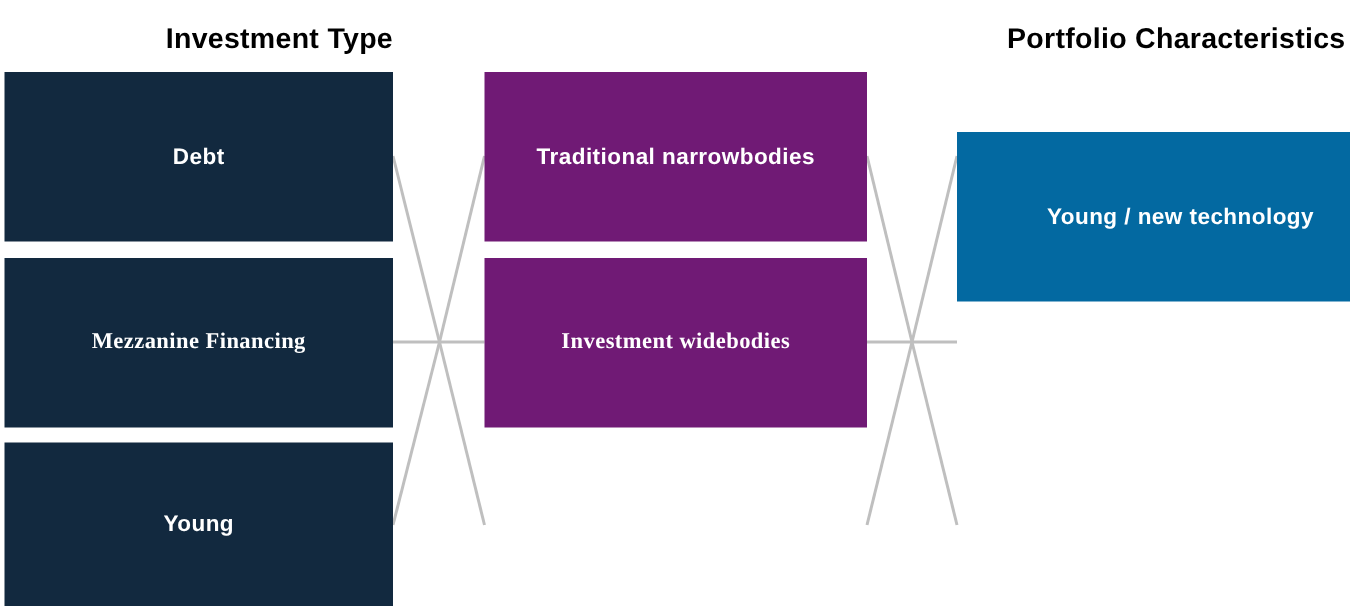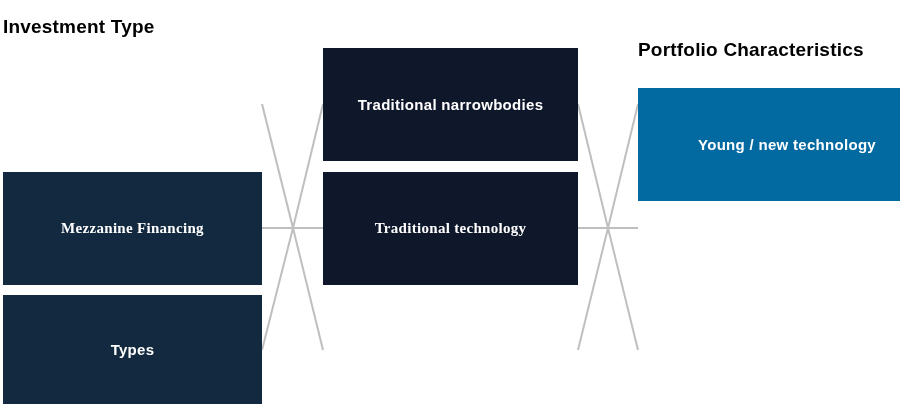--- a/index.html
+++ b/index.html
@@ -17,46 +17,46 @@
     position: relative;
     width: 900px;
     height: 410px;
     background: #ffffff;
   }
   .col-header {
     position: absolute;
     top: 14px;
     height: 26px;
     line-height: 26px;
-    text-align: left;
+    text-align: right;
     font-size: 19px;
     font-weight: bold;
     color: #000000;
     letter-spacing: 0.2px;
     white-space: nowrap;
   }
   #hdr-investment { left: 3px;   width: 259px; }
   #hdr-asset      { left: 323px; width: 255px; }
-  #hdr-portfolio  { left: 638px; width: 259px; margin-top: 23px; }
+  #hdr-portfolio  { left: 638px; width: 259px; }
 
   .node {
     position: absolute;
     display: flex;
     align-items: center;
     justify-content: center;
     text-align: center;
     color: #ffffff;
     font-size: 15px;
     font-weight: bold;
     letter-spacing: 0.3px;
     box-sizing: border-box;
     padding: 0 8px;
   }
   .col-a { left: 3px;   width: 259px; background: #12293f; }
-  .col-b { left: 323px; width: 255px; background: #0f172a; }
+  .col-b { left: 323px; width: 255px; background: #701a75; }
   .col-c { left: 638px; width: 298px; background: #0369a1; margin-top: 40px; }
 
   .row-1 { top: 48px;  height: 113px; }
   .row-2 { top: 172px; height: 113px; font-family: Liberation Serif, serif; }
   .row-3 { top: 295px; height: 109px; }
 
   .connector {
     position: absolute;
     top: 0;
     height: 410px;
@@ -91,21 +91,22 @@
   <svg class="connector" id="connector-right" viewBox="0 0 900 410">
     <g stroke="#bfbfbf" stroke-width="2" fill="none" stroke-linecap="butt">
       <line x1="578" y1="104" x2="608" y2="228"></line>
       <line x1="608" y1="228" x2="638" y2="104"></line>
       <line x1="578" y1="228" x2="638" y2="228"></line>
       <line x1="578" y1="350" x2="608" y2="228"></line>
       <line x1="608" y1="228" x2="638" y2="350"></line>
     </g>
   </svg>
 
+  <div class="node col-a row-1">Debt</div>
   <div class="node col-a row-2">Mezzanine  Financing</div>
-  <div class="node col-a row-3">Types</div>
+  <div class="node col-a row-3">Young</div>
 
   <div class="node col-b row-1">Traditional  narrowbodies</div>
-  <div class="node col-b row-2">Traditional  technology</div>
+  <div class="node col-b row-2">Investment  widebodies</div>
 
   <div class="node col-c row-1">Young  / new technology</div>
 
 </div>
 
 </body></html>

